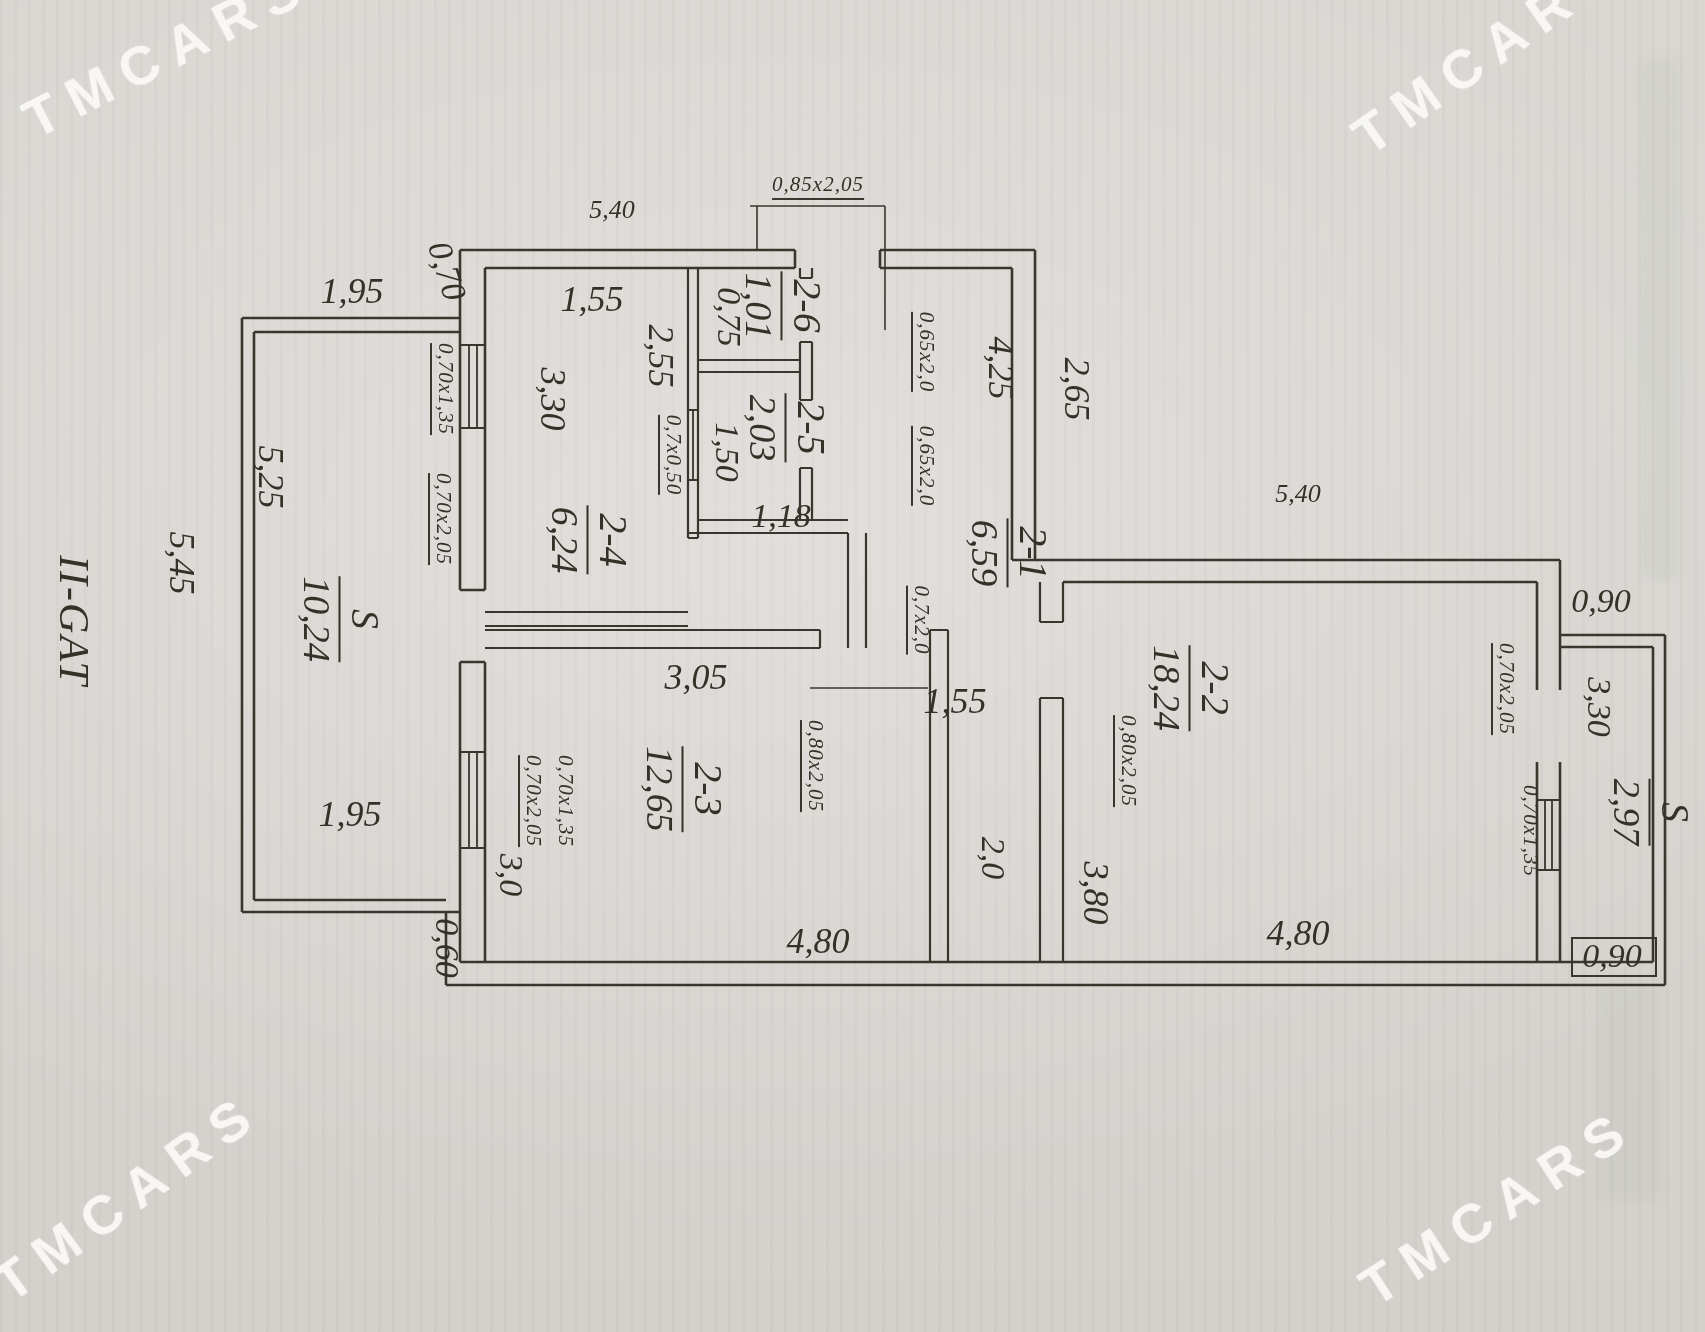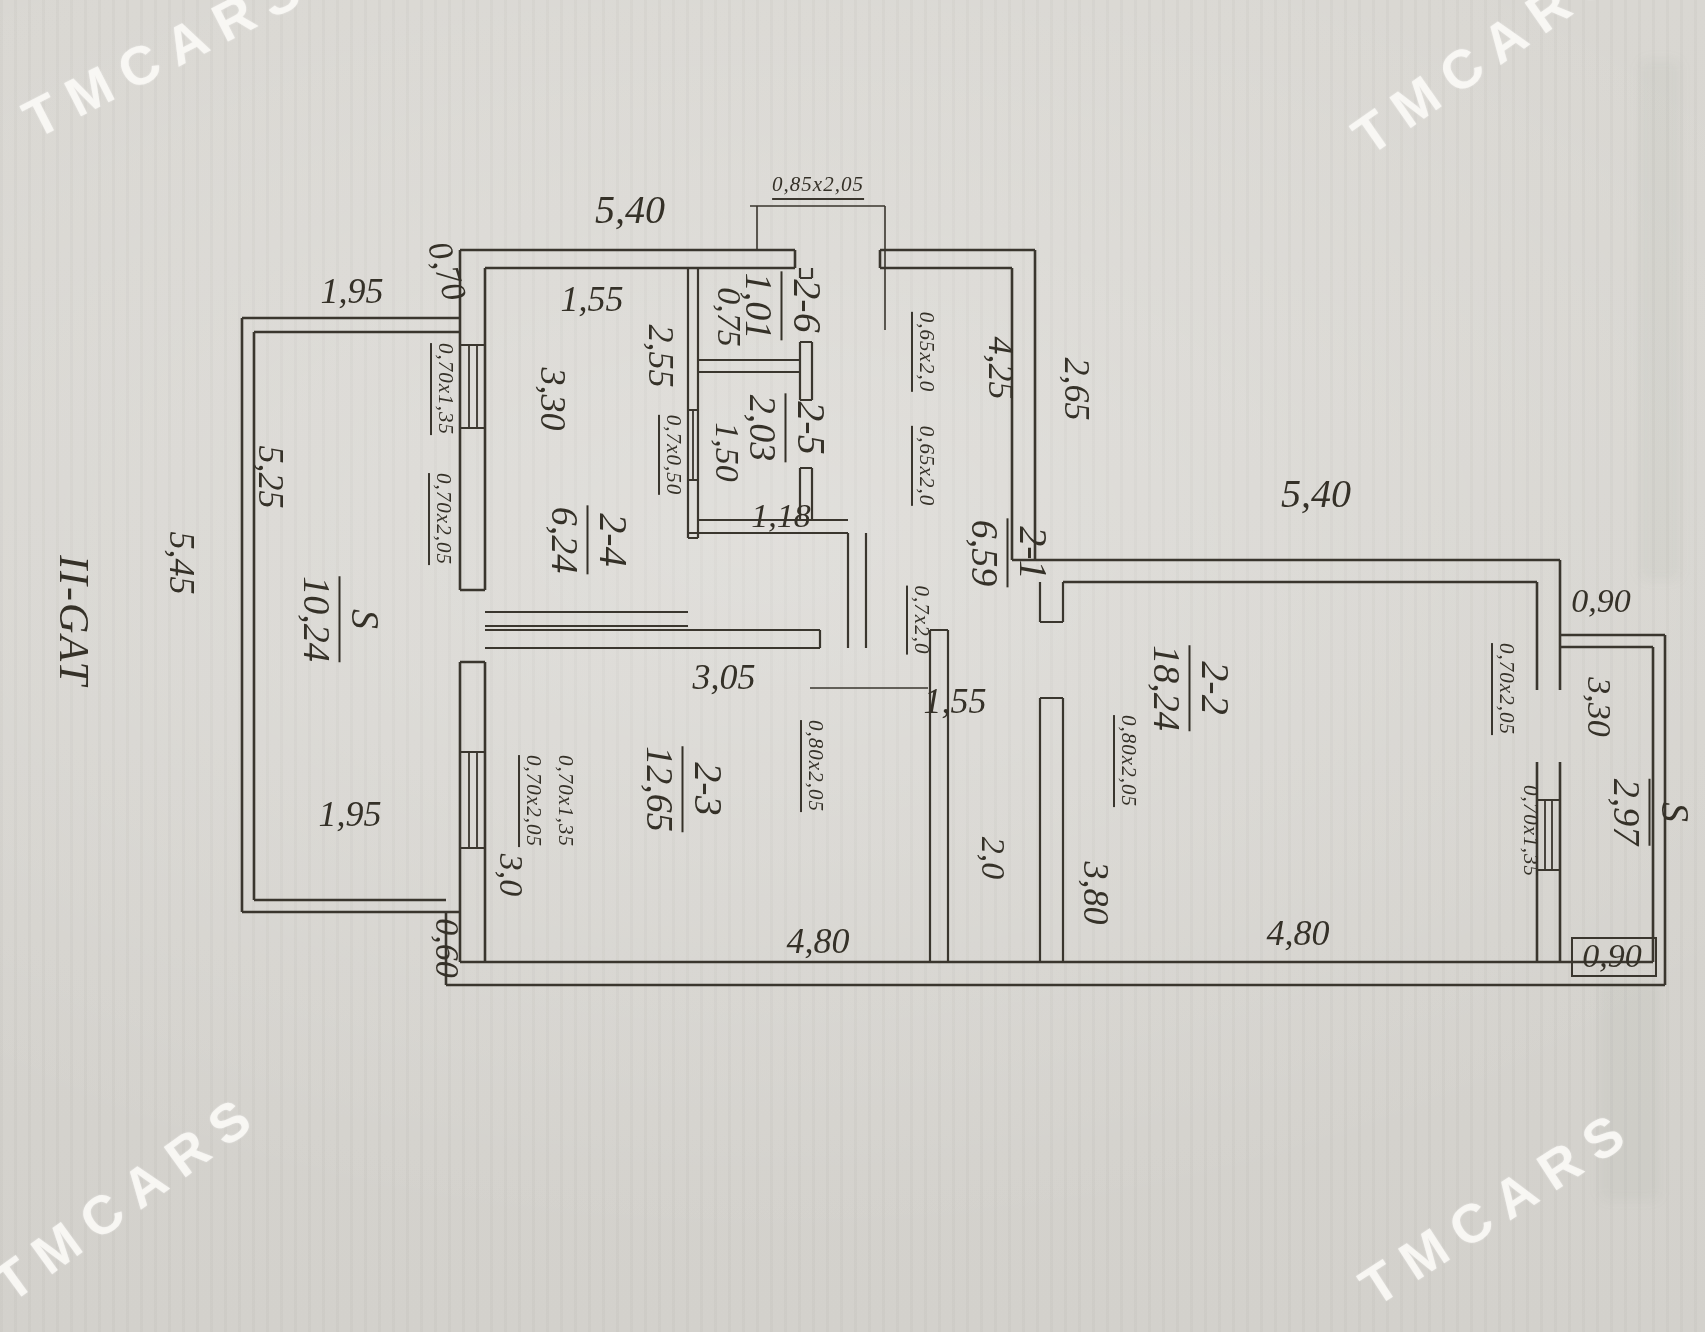--- a/index.html
+++ b/index.html
@@ -20,21 +20,21 @@
   svg.plan{position:absolute;left:0;top:0;}
   .lbl{
     position:absolute;
     color:#353128;
     font-style:italic;
     white-space:nowrap;
     transform:translate(-50%,-50%);
     line-height:1;
   }
   .v{transform:translate(-50%,-50%) rotate(90deg);}
-  .d38{font-size:40px;margin-left:18px;}
+  .d38{font-size:26px;}
   .d36{font-size:36px;}
   .d34{font-size:34px;}
   .open{font-size:21px;letter-spacing:1px;}
   .open.u{border-bottom:2px solid #3a362e;padding-bottom:3px;}
   .frac{display:inline-flex;flex-direction:column;align-items:center;}
   .frac .num{font-size:40px;border-bottom:2.5px solid #353128;padding:0 8px 4px 8px;align-self:stretch;text-align:center;}
   .frac .den{font-size:38px;padding-top:3px;}
   .floorname{font-size:42px;letter-spacing:2px;}
   .wm{
     position:absolute;
@@ -106,21 +106,21 @@
       <path d="M750 206 H885 M885 206 V330 M757 206 V250
                M810 688 H928"></path>
     </g>
   </svg>
 
   <div class="lbl open u" style="left:818px;top:187px;text-align:right;">0,85x2,05</div>
   <div class="lbl d38" style="left:612px;top:210px;">5,40</div>
   <div class="lbl d36" style="left:352px;top:291px;">1,95</div>
   <div class="lbl d36" style="left:592px;top:299px;">1,55</div>
   <div class="lbl d34" style="left:781px;top:516px;">1,18</div>
-  <div class="lbl d36" style="left:724px;top:677px;">3,05</div>
+  <div class="lbl d36" style="left:696px;top:677px;">3,05</div>
   <div class="lbl d36" style="left:955px;top:701px;">1,55</div>
   <div class="lbl d38" style="left:1298px;top:494px;">5,40</div>
   <div class="lbl d34" style="left:1601px;top:601px;">0,90</div>
   <div class="lbl d36" style="left:818px;top:941px;">4,80</div>
   <div class="lbl d36" style="left:1298px;top:933px;">4,80</div>
   <div class="lbl d36" style="left:350px;top:814px;">1,95</div>
   <div class="lbl d34" style="left:1612px;top:956px;">0,90</div>
 
   <div class="lbl d34" style="left:447px;top:271px;transform:translate(-50%,-50%) rotate(73deg);">0,70</div>
   <div class="lbl v d36" style="left:271px;top:477px;">5,25</div>

